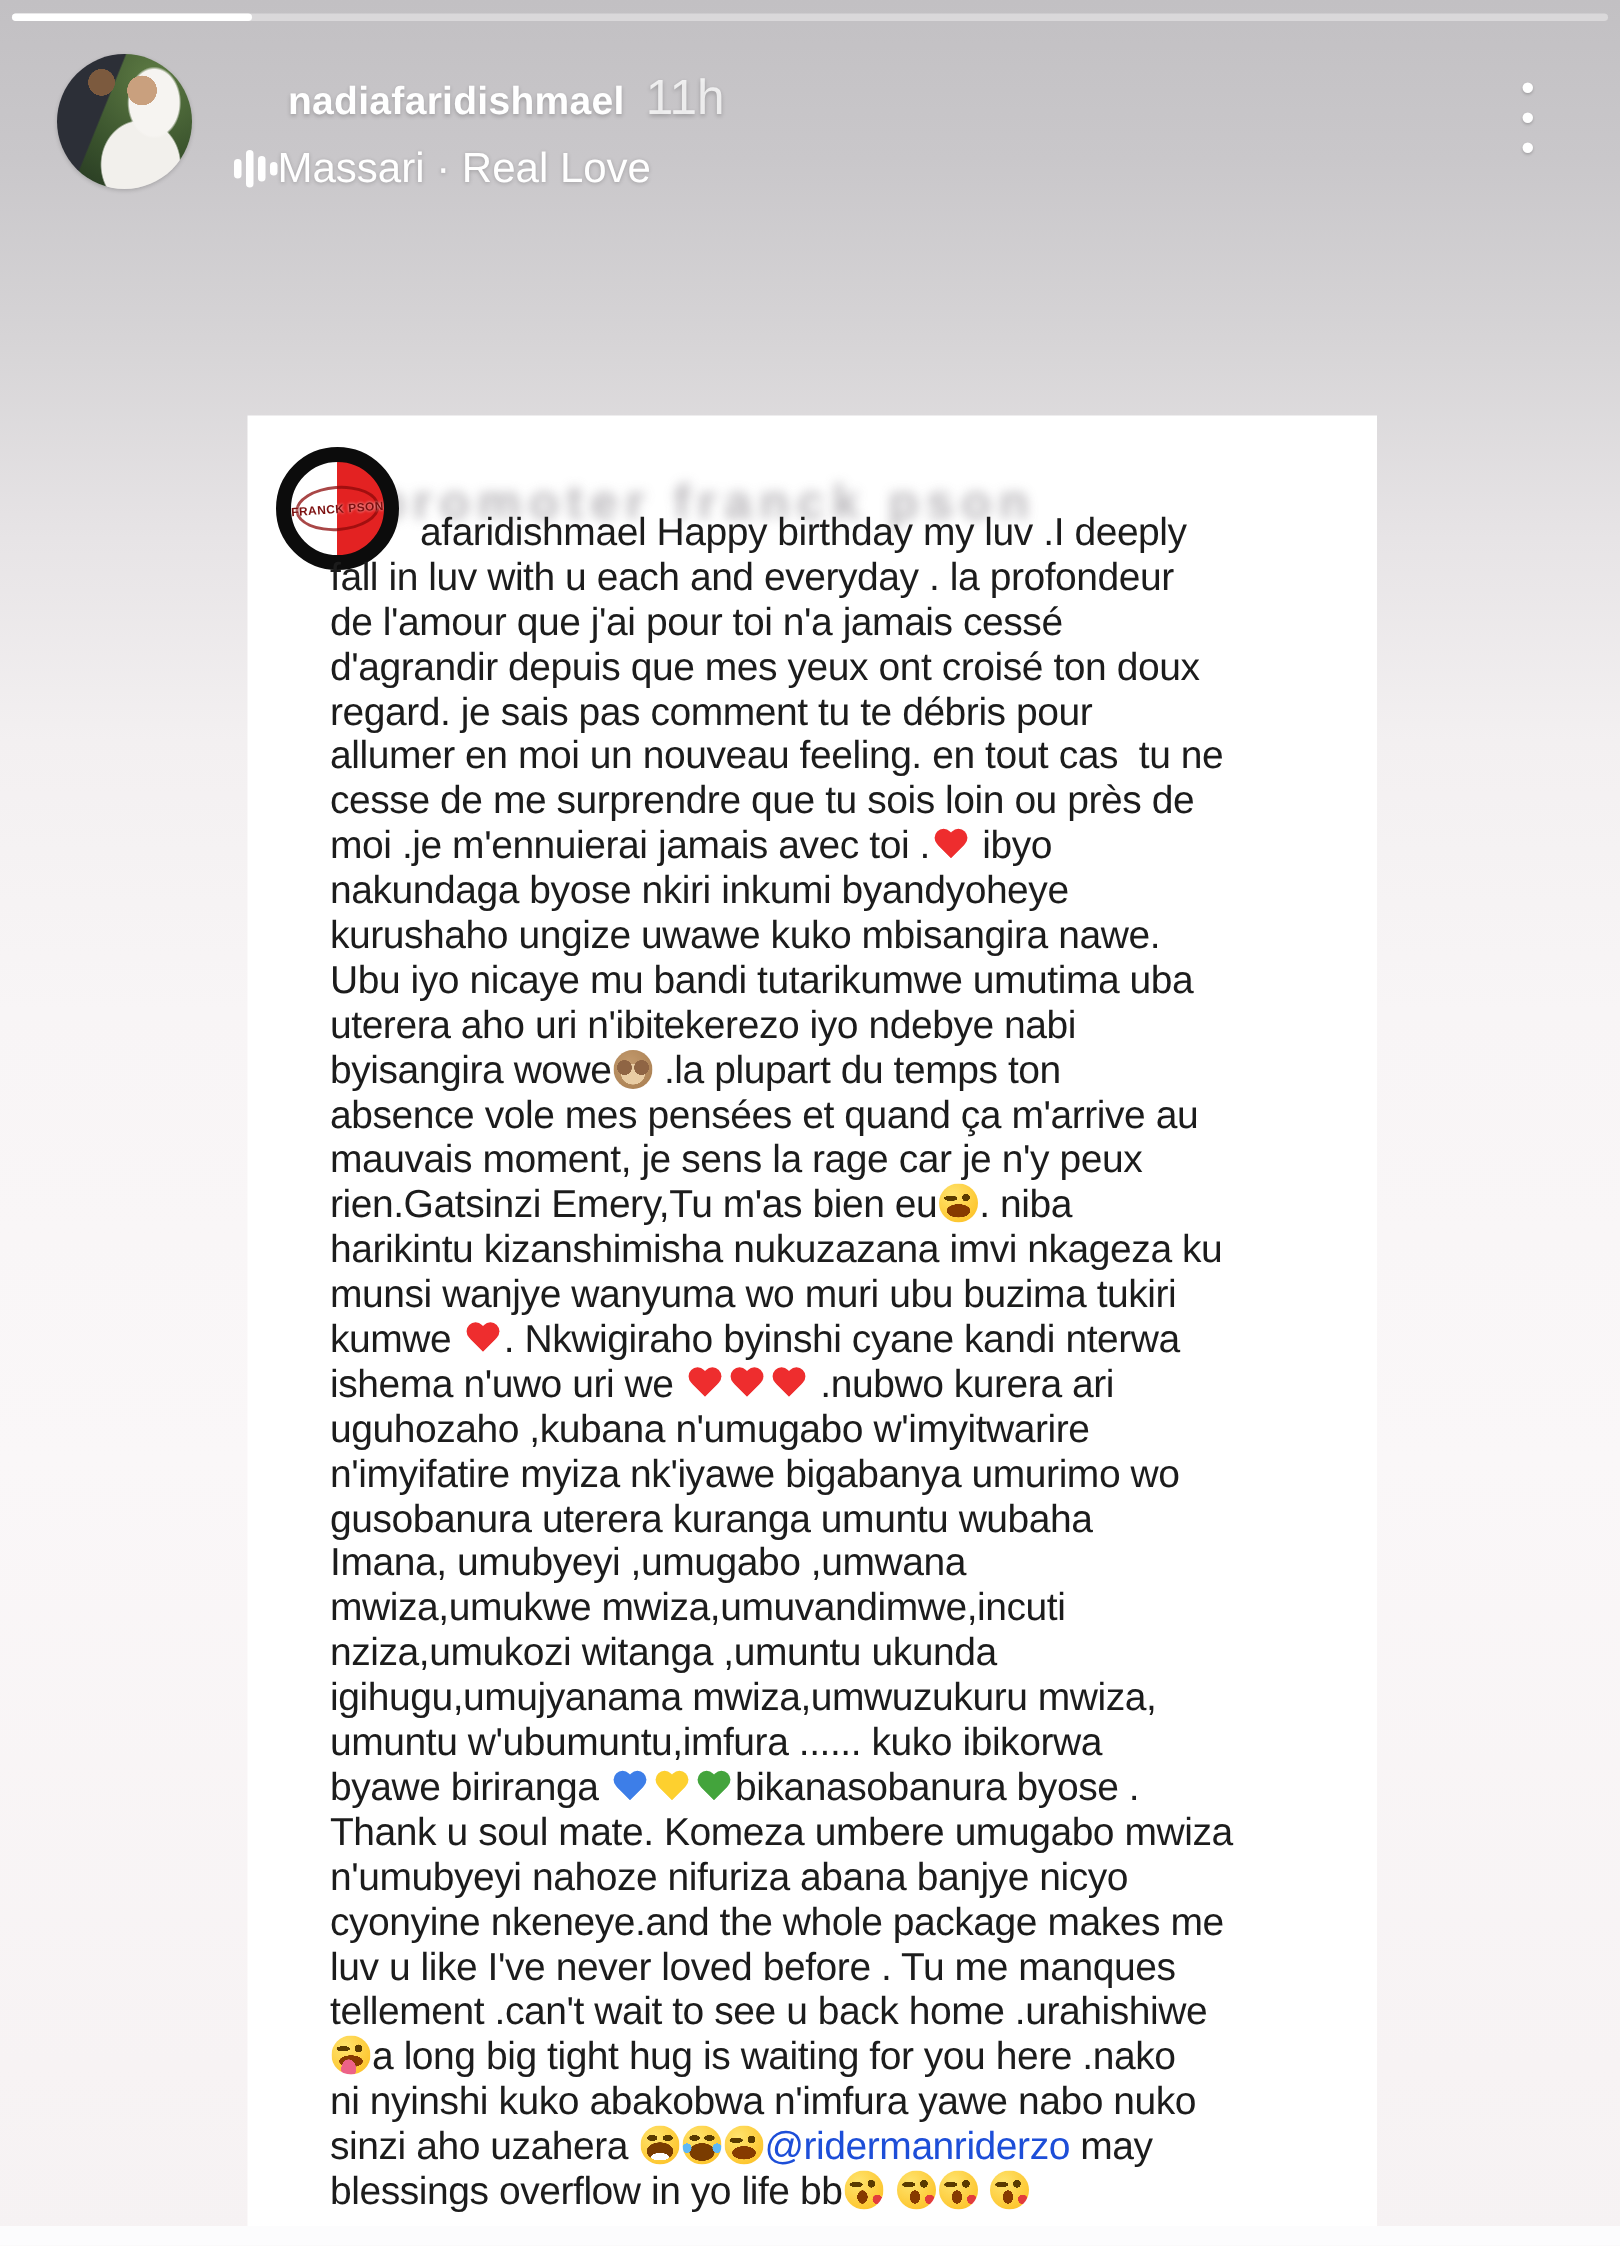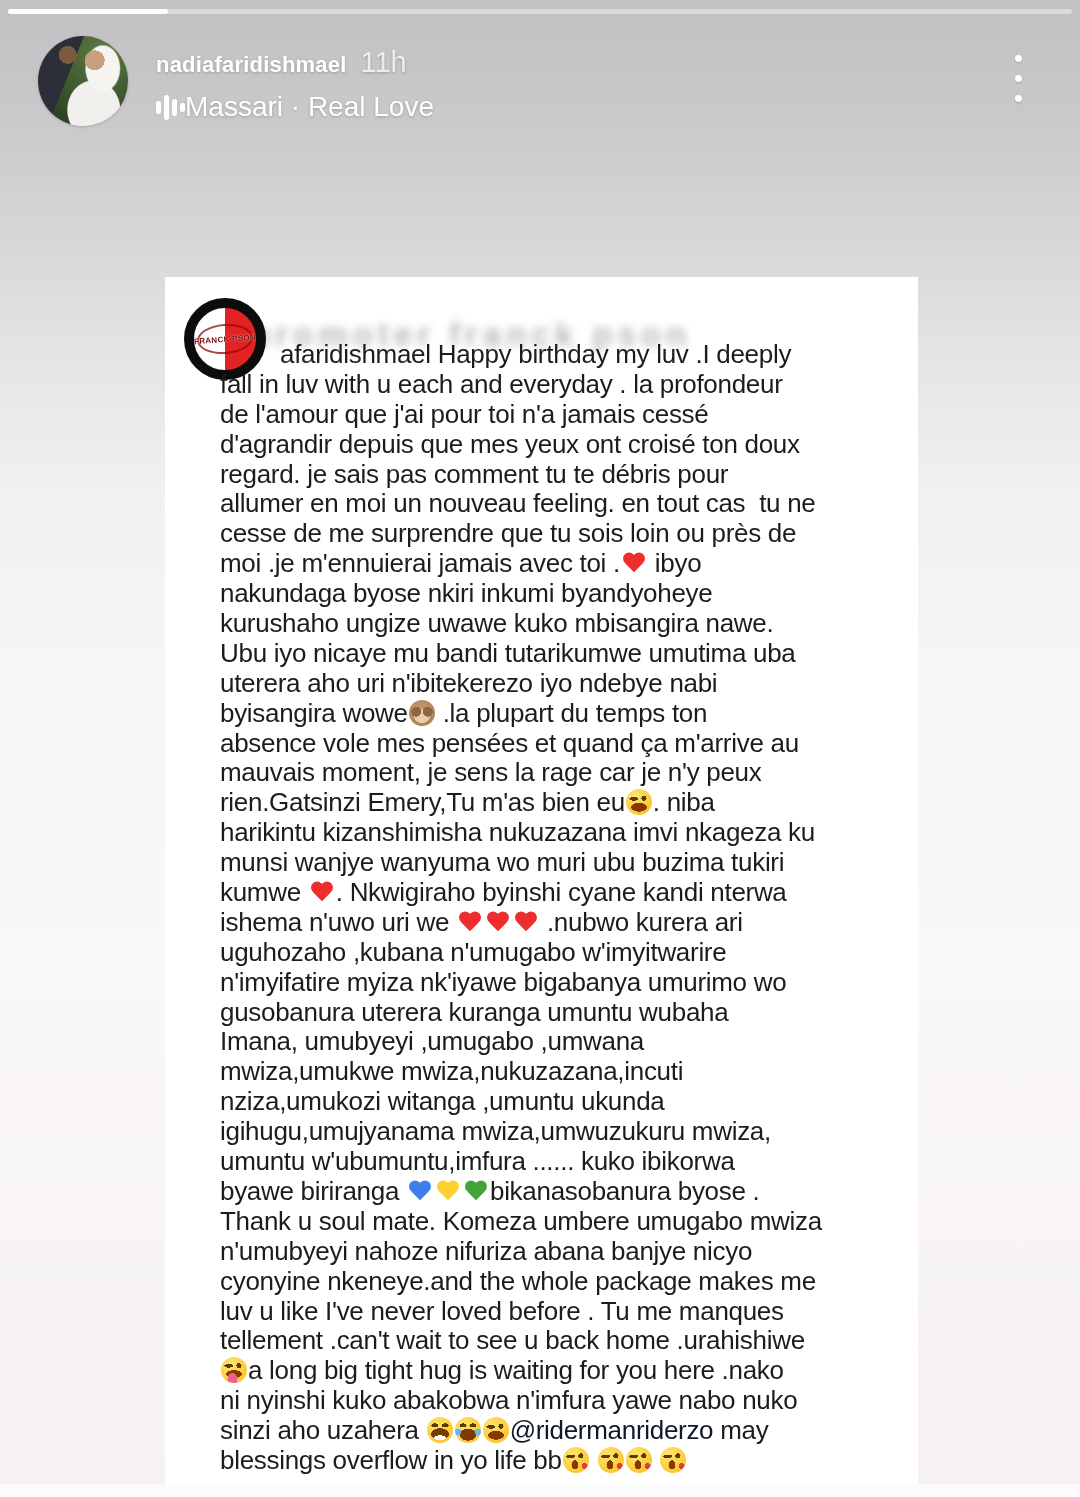--- a/index.html
+++ b/index.html
@@ -23,22 +23,22 @@
       radial-gradient(circle 10px at 63% 27%, #c9a07e 98%, transparent),
       radial-gradient(circle 9px at 33% 21%, #7c5a3e 98%, transparent),
       radial-gradient(ellipse 18px 24px at 72% 36%, #f6f4f1 92%, transparent),
       radial-gradient(ellipse 27px 30px at 62% 82%, #f2f0ec 96%, transparent),
       linear-gradient(112deg, #2c2f37 0%, #2c2f37 36%, rgba(44,47,55,0) 37%),
       radial-gradient(circle at 72% 18%, #5e7b44, #3a532d 55%, #233420 100%);
     box-shadow:0 1px 3px rgba(0,0,0,.18);
   }
   .hdr-text{position:absolute;left:156px;top:46px;color:#fff;text-shadow:0 1px 3px rgba(0,0,0,.22);}
   .hdr-row1{display:flex;align-items:baseline;gap:14px;}
-  .username{font-size:22px;font-weight:700;letter-spacing:.2px;}
-  .timestamp{font-size:29px;font-weight:400;color:rgba(255,255,255,.78);}
+  .username{font-size:26px;font-weight:700;letter-spacing:.2px;margin-left:36px;}
+  .timestamp{font-size:33px;font-weight:400;color:rgba(255,255,255,.78);}
   .hdr-row2{display:flex;align-items:center;margin-top:12px;}
   .eq{display:inline-flex;align-items:center;gap:3px;height:28px;}
   .eq i{display:block;width:5px;border-radius:2.5px;background:#fff;}
   .eq i:nth-child(1){height:13px;} .eq i:nth-child(2){height:25px;}
   .eq i:nth-child(3){height:17px;} .eq i:nth-child(4){height:9px;}
   .music{font-size:28px;font-weight:400;color:#fff;}
   .menu-dots{position:absolute;right:57px;top:55px;width:10px;cursor:pointer;}
   .menu-dots i{display:block;width:7px;height:7px;border-radius:50%;background:#fff;margin:0 auto 13px;box-shadow:0 1px 2px rgba(0,0,0,.2);}
   
   .panel{position:absolute;left:165px;top:277px;width:753px;height:1208px;background:#ffffff;}
@@ -59,21 +59,21 @@
     display:flex;align-items:center;justify-content:center;transform:rotate(-4deg);
   }
   .logo-text{font-size:8px;font-weight:700;color:#7c0f0f;letter-spacing:.3px;white-space:nowrap;text-shadow:0 0 2px rgba(255,255,255,.8);}
   
   .caption{
     position:absolute;left:220px;top:340px;width:700px;
     font-size:26px;font-weight:400;letter-spacing:-.3px;color:#1c1c1c;line-height:29.9px;
   }
   .cap-line{white-space:pre;height:29.9px;}
   .cap-line.first{padding-left:60px;}
-  .mention{color:#0f172a;}
+  .mention{color:#1d4ed8;}
   
   .em{display:inline-block;position:relative;vertical-align:-4px;margin:0 1px;width:26px;height:26px;border-radius:50%;}
   .em-see-no-evil-monkey{background:
     radial-gradient(circle 5px at 28% 45%, #8f6544 97%, transparent),
     radial-gradient(circle 5px at 72% 45%, #8f6544 97%, transparent),
     radial-gradient(ellipse 8px 7px at 50% 62%, #e9cda4 97%, transparent),
     radial-gradient(circle at 40% 35%, #c39a6d, #a67c4f);}
   .em-wink{background:
     radial-gradient(ellipse 4.5px 1.8px at 30% 38%, #5a3b00 97%, transparent),
     radial-gradient(circle 2.6px at 69% 36%, #5a3b00 97%, transparent),
@@ -169,21 +169,21 @@
     <div class="cap-line"><span>mauvais moment, je sens la rage car je n'y peux</span></div>
     <div class="cap-line"><span>rien.Gatsinzi Emery,Tu m'as bien eu</span><span class="em em-wink"></span><span>. niba</span></div>
     <div class="cap-line"><span>harikintu kizanshimisha nukuzazana imvi nkageza ku</span></div>
     <div class="cap-line"><span>munsi wanjye wanyuma wo muri ubu buzima tukiri</span></div>
     <div class="cap-line"><span>kumwe </span><span class="heart c-red"></span><span>. Nkwigiraho byinshi cyane kandi nterwa</span></div>
     <div class="cap-line"><span>ishema n'uwo uri we </span><span class="heart c-red"></span><span class="heart c-red"></span><span class="heart c-red"></span><span> .nubwo kurera ari</span></div>
     <div class="cap-line"><span>uguhozaho ,kubana n'umugabo w'imyitwarire</span></div>
     <div class="cap-line"><span>n'imyifatire myiza nk'iyawe bigabanya umurimo wo</span></div>
     <div class="cap-line"><span>gusobanura uterera kuranga umuntu wubaha</span></div>
     <div class="cap-line"><span>Imana, umubyeyi ,umugabo ,umwana</span></div>
-    <div class="cap-line"><span>mwiza,umukwe mwiza,nukuzazana,incuti</span></div>
+    <div class="cap-line"><span>mwiza,umukwe mwiza,umuvandimwe,incuti</span></div>
     <div class="cap-line"><span>nziza,umukozi witanga ,umuntu ukunda</span></div>
     <div class="cap-line"><span>igihugu,umujyanama mwiza,umwuzukuru mwiza,</span></div>
     <div class="cap-line"><span>umuntu w'ubumuntu,imfura ...... kuko ibikorwa</span></div>
     <div class="cap-line"><span>byawe biriranga </span><span class="heart c-blue"></span><span class="heart c-yellow"></span><span class="heart c-green"></span><span>bikanasobanura byose .</span></div>
     <div class="cap-line"><span>Thank u soul mate. Komeza umbere umugabo mwiza</span></div>
     <div class="cap-line"><span>n'umubyeyi nahoze nifuriza abana banjye nicyo</span></div>
     <div class="cap-line"><span>cyonyine nkeneye.and the whole package makes me</span></div>
     <div class="cap-line"><span>luv u like I've never loved before . Tu me manques</span></div>
     <div class="cap-line"><span>tellement .can't wait to see u back home .urahishiwe</span></div>
     <div class="cap-line"><span class="em em-tongue-wink"></span><span>a long big tight hug is waiting for you here .nako</span></div>

